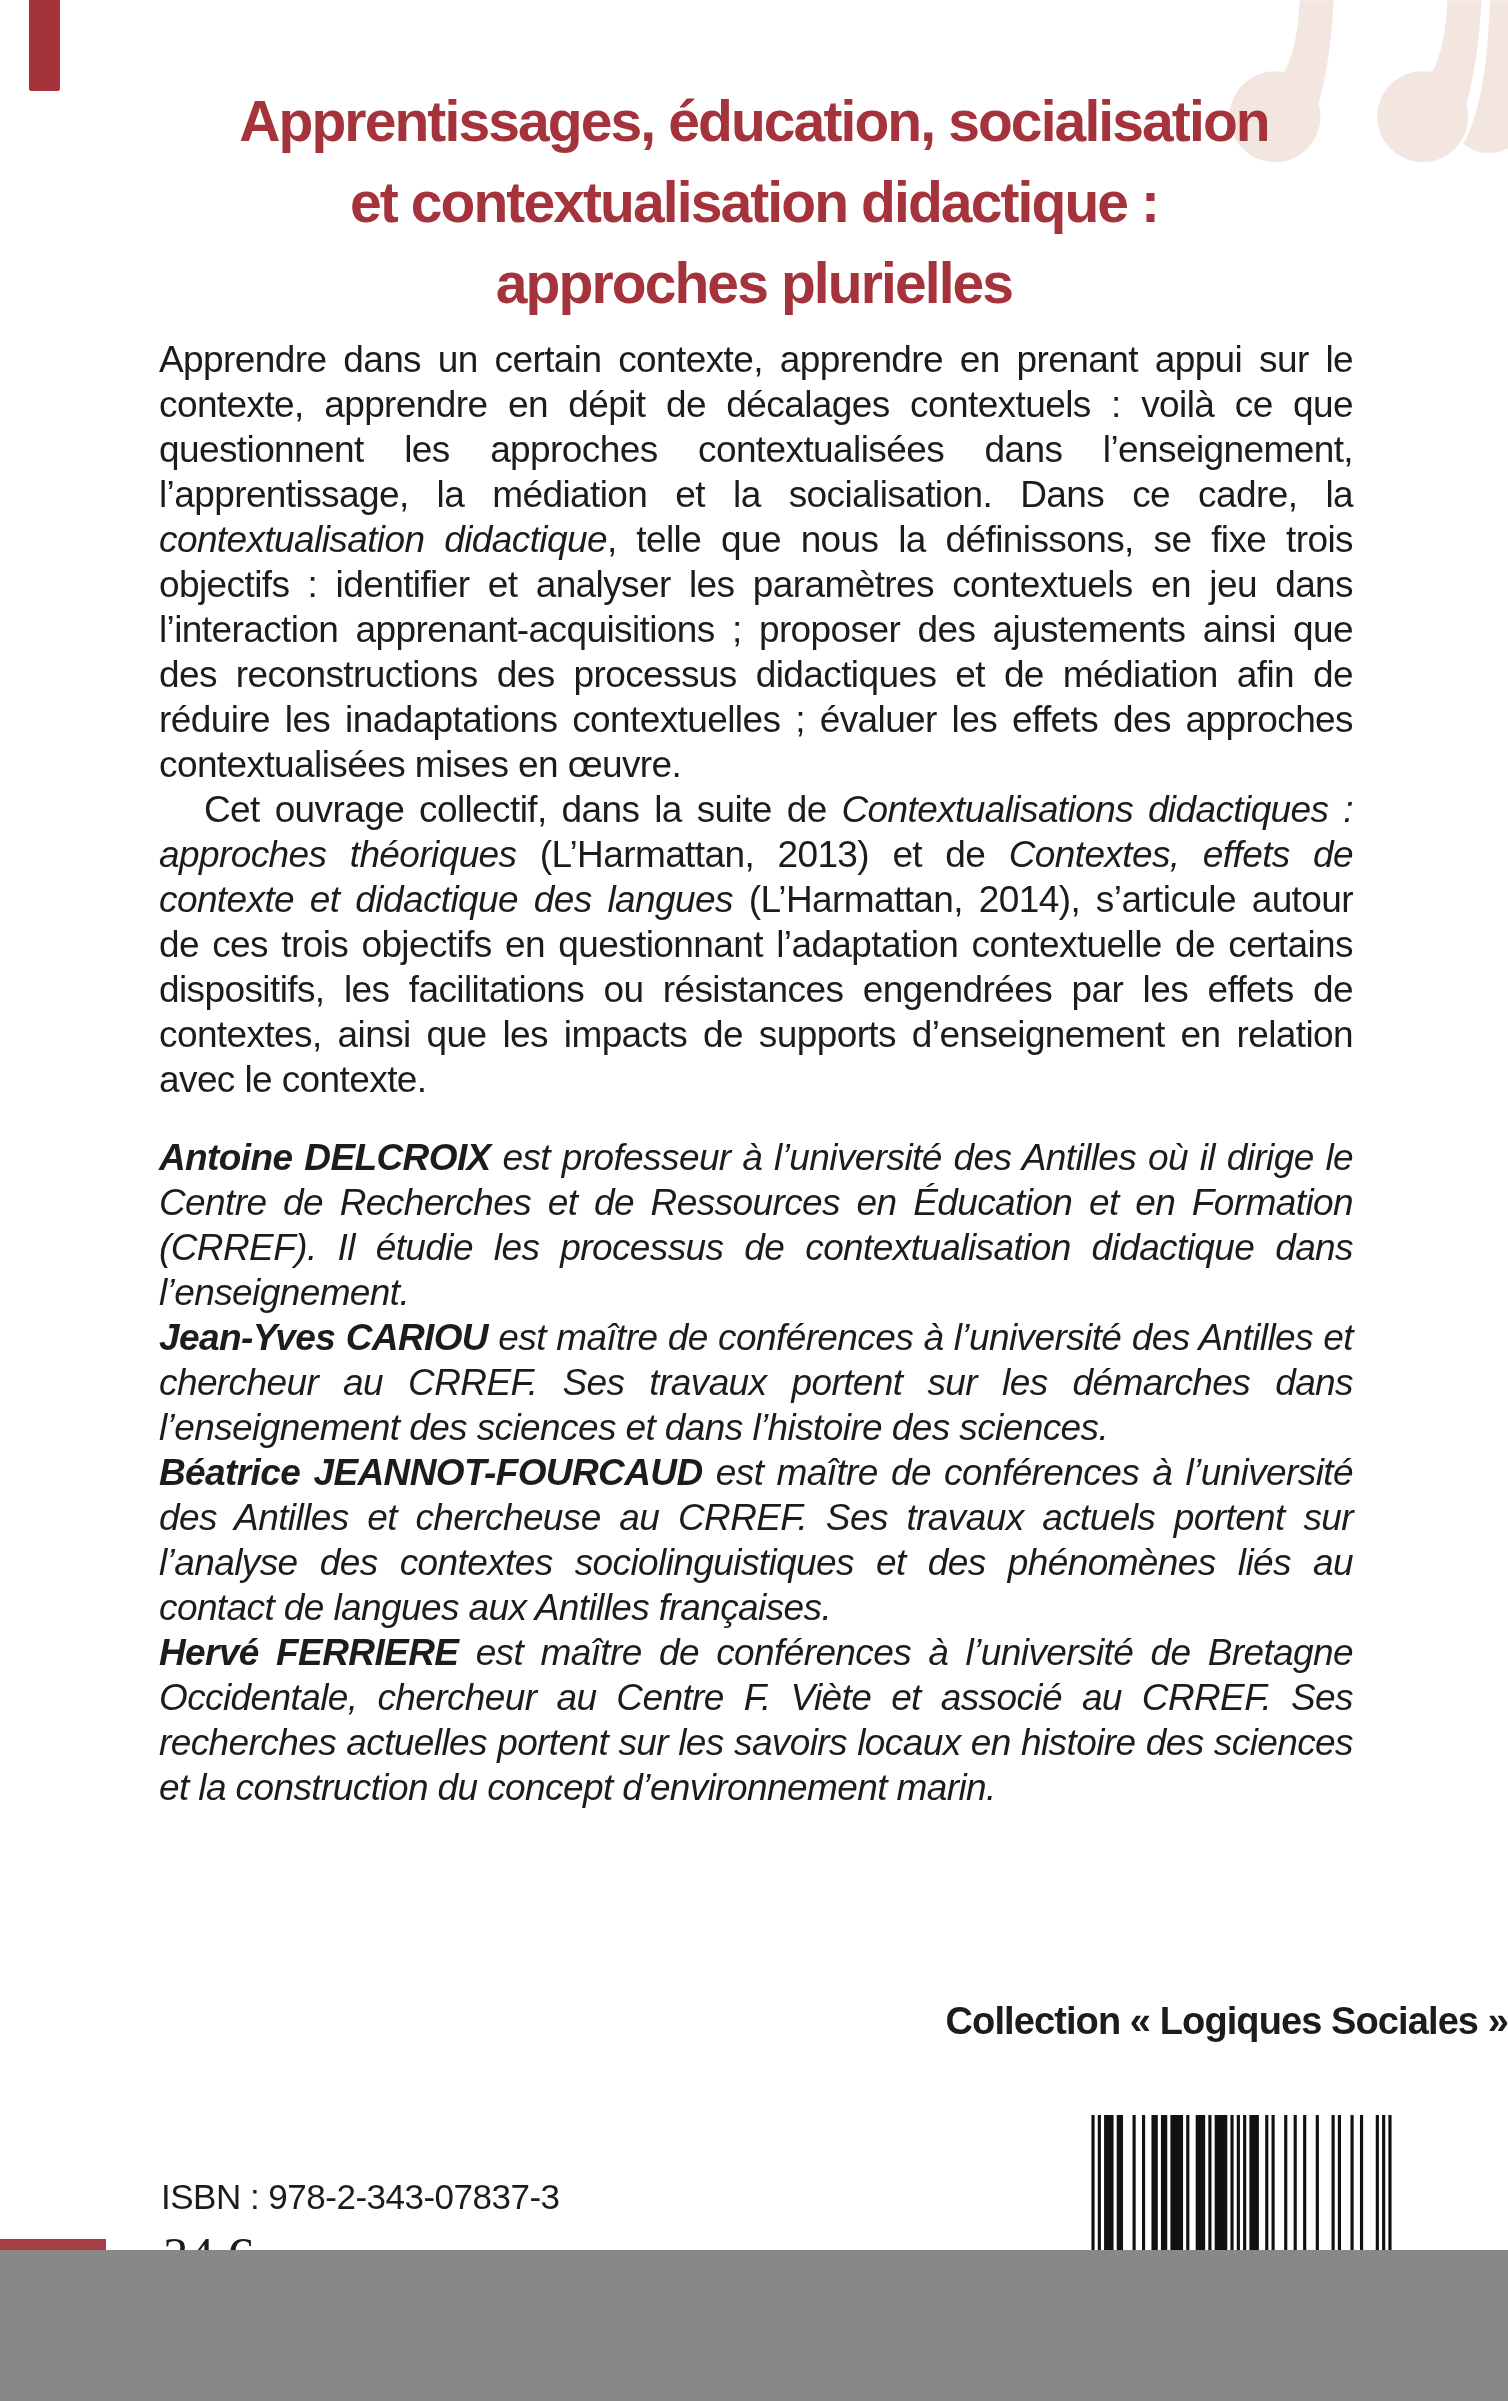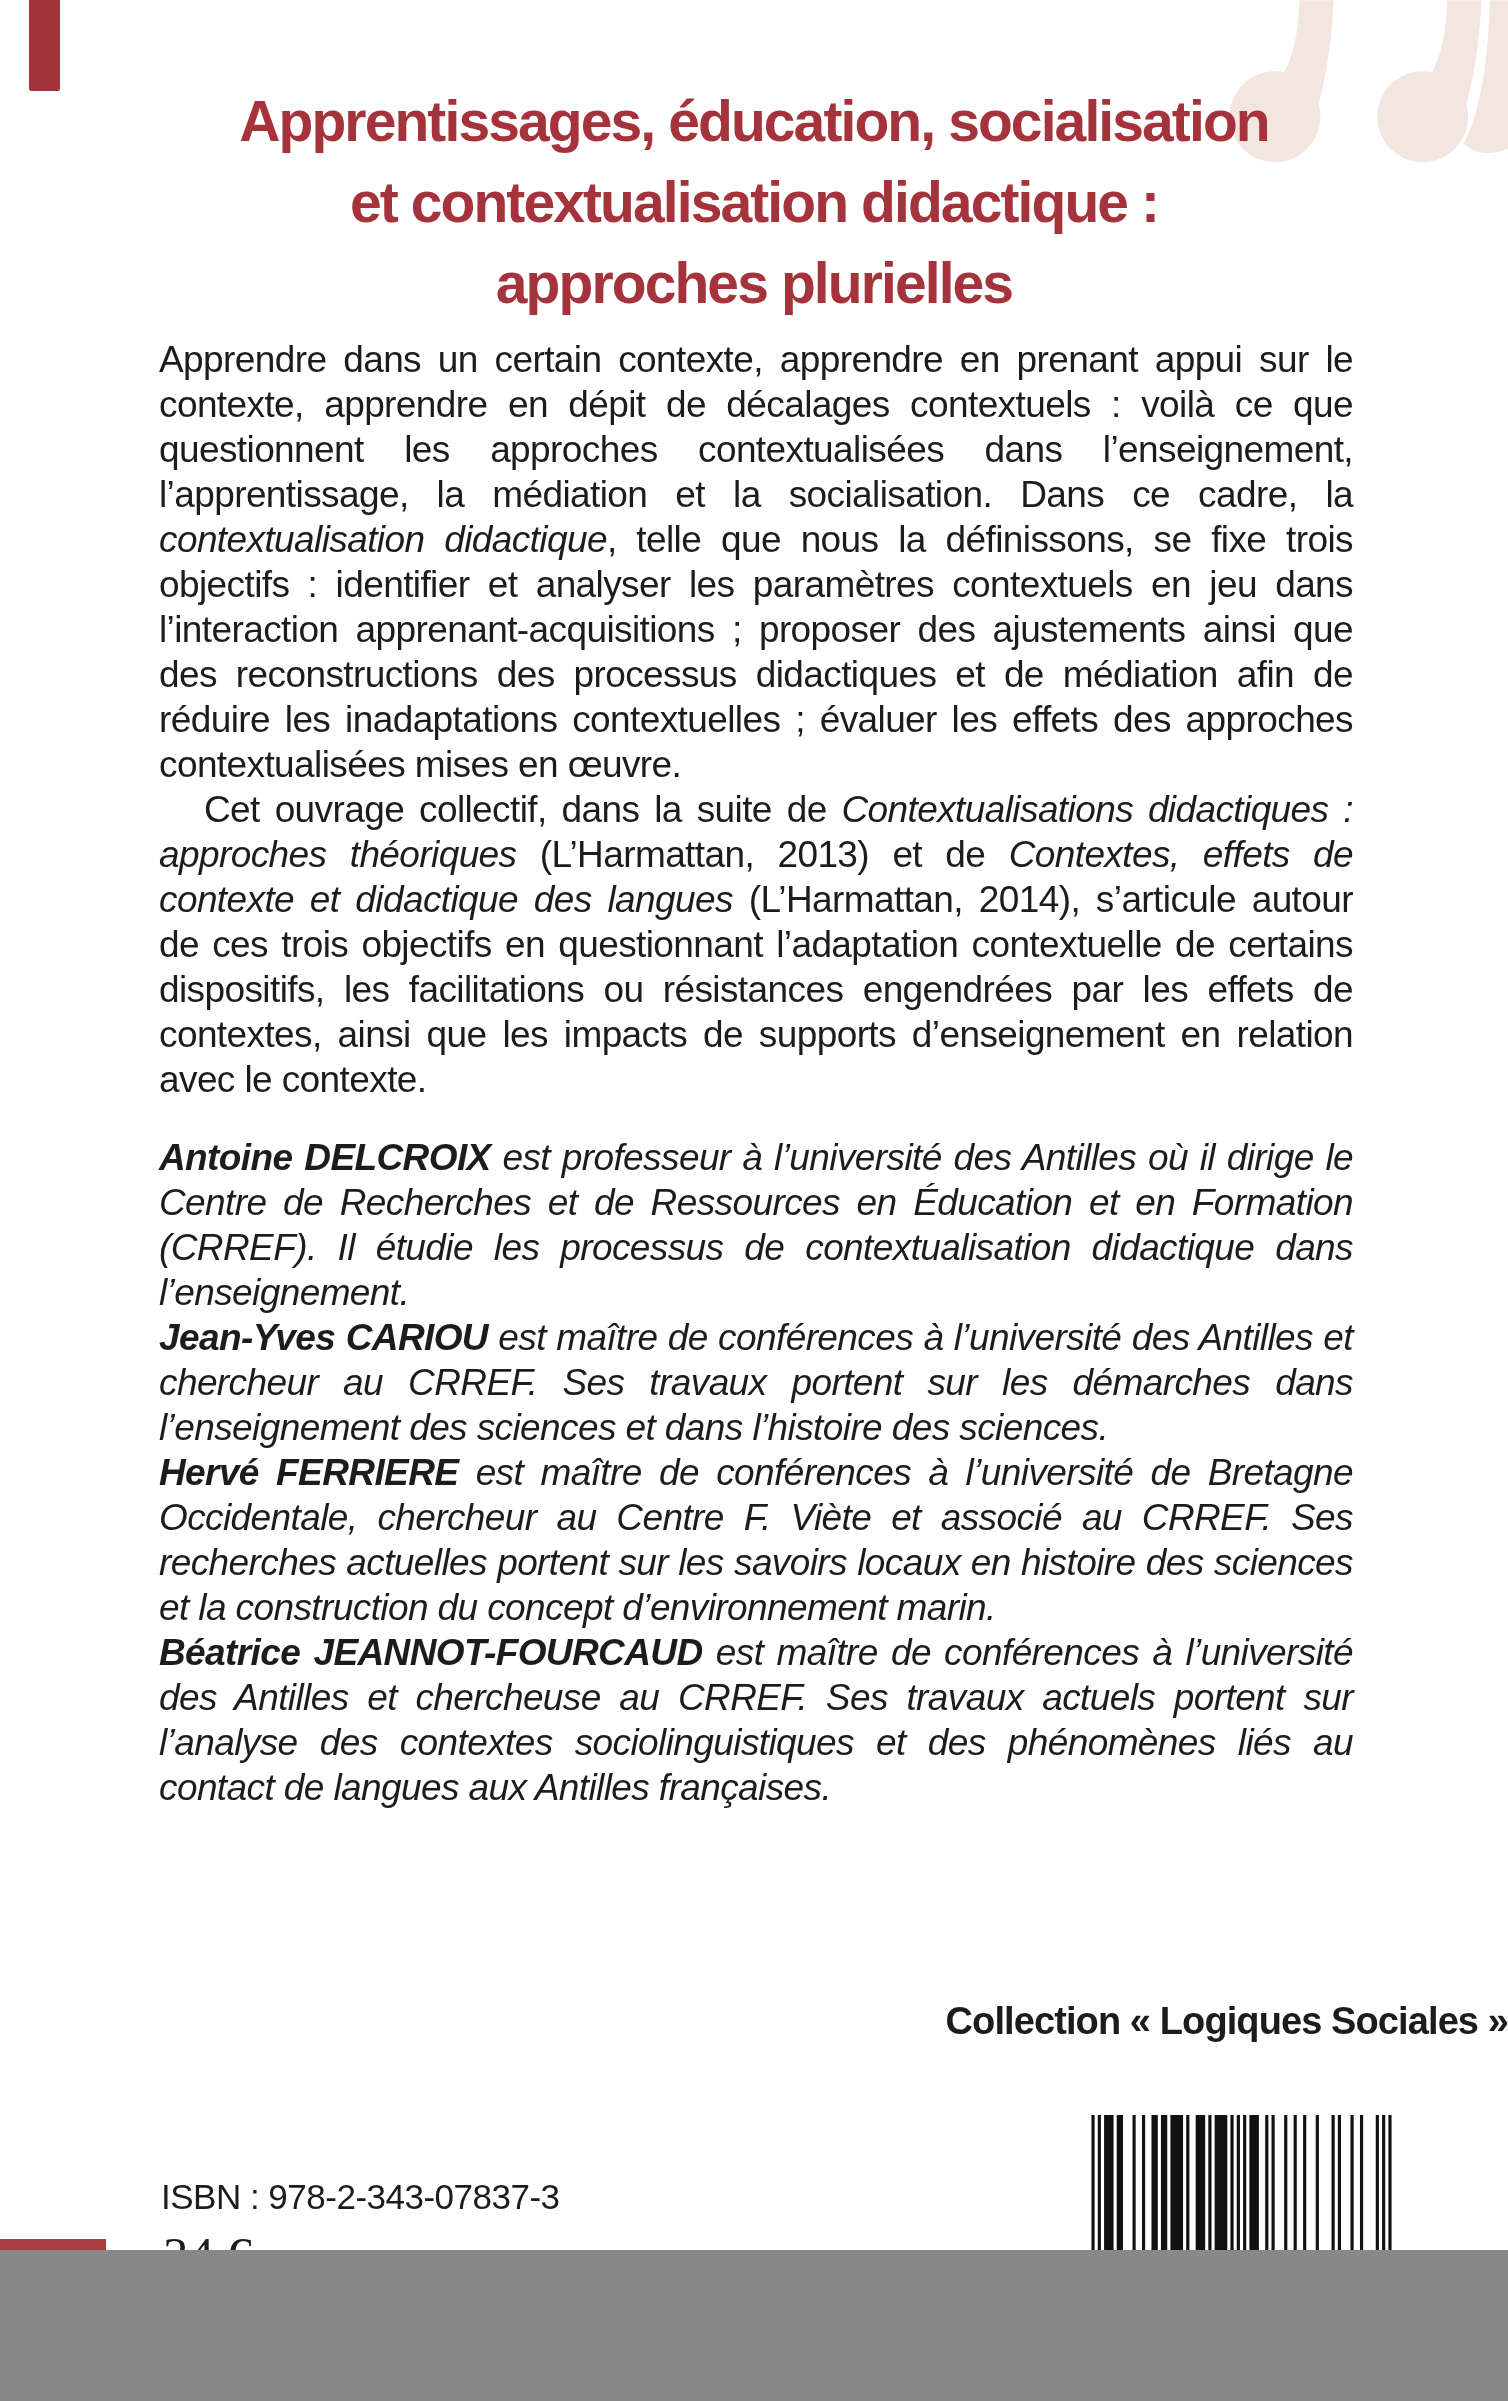--- a/index.html
+++ b/index.html
@@ -76,22 +76,22 @@
     <div>Apprentissages, éducation, socialisation</div>
     <div>et contextualisation didactique :</div>
     <div>approches plurielles</div>
   </div>
 
   <div class="copy">
     <p><span>Apprendre dans un certain contexte, apprendre en prenant appui sur le contexte, apprendre en dépit de décalages contextuels : voilà ce que questionnent les approches contextualisées dans l’enseignement, l’apprentissage, la médiation et la socialisation. Dans ce cadre, la </span><i>contextualisation didactique</i><span>, telle que nous la définissons, se fixe trois objectifs : identifier et analyser les paramètres contextuels en jeu dans l’interaction apprenant-acquisitions ; proposer des ajustements ainsi que des reconstructions des processus didactiques et de médiation afin de réduire les inadaptations contextuelles ; évaluer les effets des approches contextualisées mises en œuvre.</span></p>
     <p class="indent"><span>Cet ouvrage collectif, dans la suite de </span><i>Contextualisations didactiques : approches théoriques</i><span> (L’Harmattan, 2013) et de </span><i>Contextes, effets de contexte et didactique des langues</i><span> (L’Harmattan, 2014), s’articule autour de ces trois objectifs en questionnant l’adaptation contextuelle de certains dispositifs, les facilitations ou résistances engendrées par les effets de contextes, ainsi que les impacts de supports d’enseignement en relation avec le contexte.</span></p>
     <p class="bio first"><b>Antoine DELCROIX</b> est professeur à l’université des Antilles où il dirige le Centre de Recherches et de Ressources en Éducation et en Formation (CRREF). Il étudie les processus de contextualisation didactique dans l’enseignement.</p>
     <p class="bio"><b>Jean-Yves CARIOU</b> est maître de conférences à l’université des Antilles et chercheur au CRREF. Ses travaux portent sur les démarches dans l’enseignement des sciences et dans l’histoire des sciences.</p>
+    <p class="bio"><b>Béatrice JEANNOT-FOURCAUD</b> est maître de conférences à l’université des Antilles et chercheuse au CRREF. Ses travaux actuels portent sur l’analyse des contextes sociolinguistiques et des phénomènes liés au contact de langues aux Antilles françaises.</p>
     <p class="bio"><b>Hervé FERRIERE</b> est maître de conférences à l’université de Bretagne Occidentale, chercheur au Centre F. Viète et associé au CRREF. Ses recherches actuelles portent sur les savoirs locaux en histoire des sciences et la construction du concept d’environnement marin.</p>
-    <p class="bio"><b>Béatrice JEANNOT-FOURCAUD</b> est maître de conférences à l’université des Antilles et chercheuse au CRREF. Ses travaux actuels portent sur l’analyse des contextes sociolinguistiques et des phénomènes liés au contact de langues aux Antilles françaises.</p>
   </div>
 
   <div class="collection">
     <div class="c1">Collection « Logiques Sociales »</div>
   </div>
 
   <div class="isbn">ISBN : 978-2-343-07837-3</div>
   <div class="price">34 €</div>
   <div class="price-block"></div>
 

